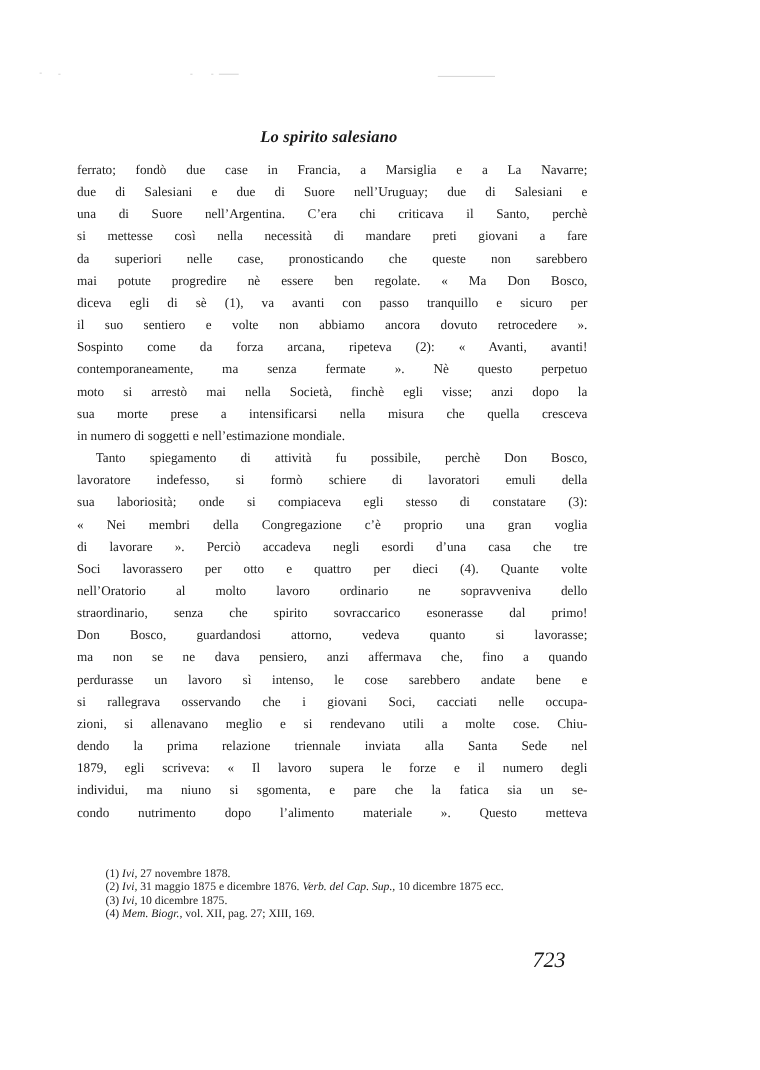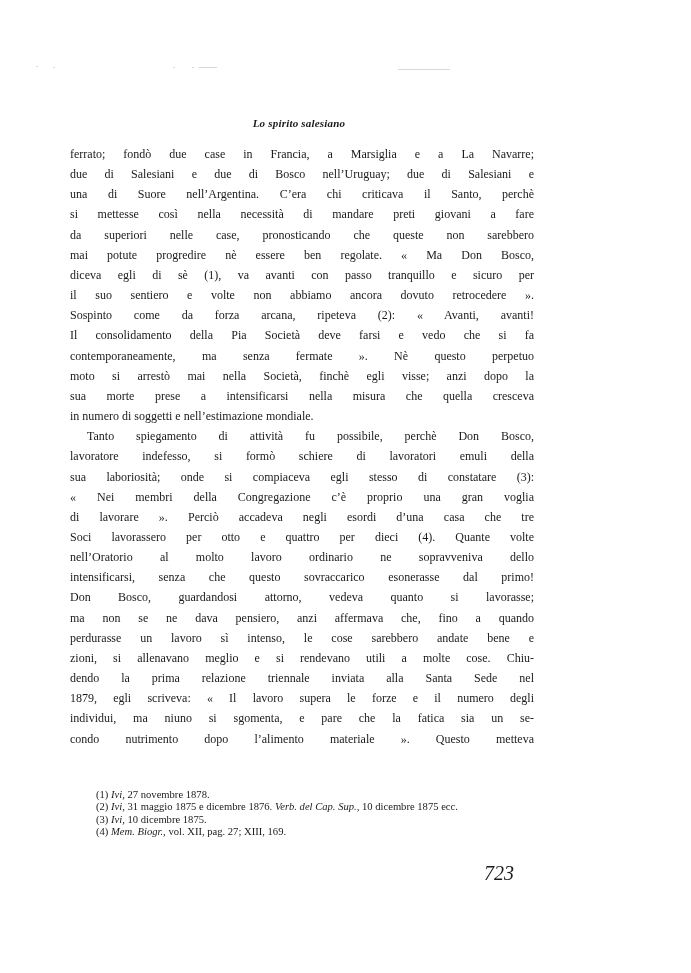--- a/index.html
+++ b/index.html
@@ -1,19 +1,19 @@
 <!DOCTYPE html>
 <html><head>
   <meta charset="utf-8">
   <style>
     html, body { margin: 0; padding: 0; background: #ffffff; }
     body { width: 691px; height: 973px; position: relative; overflow: hidden; font-family: "Liberation Serif", "DejaVu Serif", serif; color: #1a1a1a; }
     .scan-marks { position: absolute; top: 66px; left: 0; width: 691px; height: 4px; }
     .scan-marks span { position: absolute; top: 0; height: 1px; background: #d8d8d8; }
-    .running-head { position: absolute; top: 117px; left: 0; width: 598px; text-align: center; font-style: italic; font-weight: bold; font-size: 11px; letter-spacing: 0.2px; }
+    .running-head { position: absolute; top: 117px; left: 0; width: 598px; text-align: center; font-style: italic; font-weight: bold; font-size: 15px; letter-spacing: 0.2px; }
     .body-text { position: absolute; top: 144px; left: 70px; width: 464px; }
     .line { height: 20.17px; line-height: 20.17px; font-size: 12px; text-align: justify; text-align-last: justify; white-space: nowrap; overflow: visible; }
     .line.last { text-align-last: left; }
     .line.indent { padding-left: 17px; }
     .footnotes { position: absolute; top: 789px; left: 96px; width: 440px; }
     .fn { height: 12.4px; line-height: 12.4px; font-size: 10.6px; white-space: nowrap; }
     .fn i { font-style: italic; margin-top: 16px; }
     .page-number { position: absolute; top: 862px; left: 484px; font-size: 20px; font-style: italic; }
   </style>
 </head>
@@ -25,44 +25,44 @@
   <span style="left:173px;width:2px;top:1px;"></span>
   <span style="left:192px;width:2px;top:1px;"></span>
   <span style="left:199px;width:18px;top:1px;"></span>
   <span style="left:398px;width:52px;top:3px;"></span>
 </div>
 
 <div class="running-head">Lo spirito salesiano</div>
 
 <div class="body-text">
   <div class="line">ferrato; fondò due case in Francia, a Marsiglia e a La Navarre;</div>
-  <div class="line">due di Salesiani e due di Bosco nell’Uruguay; due di Salesiani e</div>
+  <div class="line">due di Salesiani e due di Suore nell’Uruguay; due di Salesiani e</div>
   <div class="line">una di Suore nell’Argentina. C’era chi criticava il Santo, perchè</div>
   <div class="line">si mettesse così nella necessità di mandare preti giovani a fare</div>
   <div class="line">da superiori nelle case, pronosticando che queste non sarebbero</div>
   <div class="line">mai potute progredire nè essere ben regolate. « Ma Don Bosco,</div>
   <div class="line">diceva egli di sè (1), va avanti con passo tranquillo e sicuro per</div>
   <div class="line">il suo sentiero e volte non abbiamo ancora dovuto retrocedere ».</div>
   <div class="line">Sospinto come da forza arcana, ripeteva (2): « Avanti, avanti!</div>
-  <div class="line">Il consolidamento della Pia Società deve farsi e vedo che si fa</div>
   <div class="line">contemporaneamente, ma senza fermate ». Nè questo perpetuo</div>
   <div class="line">moto si arrestò mai nella Società, finchè egli visse; anzi dopo la</div>
   <div class="line">sua morte prese a intensificarsi nella misura che quella cresceva</div>
   <div class="line last">in numero di soggetti e nell’estimazione mondiale.</div>
   <div class="line indent">Tanto spiegamento di attività fu possibile, perchè Don Bosco,</div>
   <div class="line">lavoratore indefesso, si formò schiere di lavoratori emuli della</div>
   <div class="line">sua laboriosità; onde si compiaceva egli stesso di constatare (3):</div>
   <div class="line">« Nei membri della Congregazione c’è proprio una gran voglia</div>
   <div class="line">di lavorare ». Perciò accadeva negli esordi d’una casa che tre</div>
   <div class="line">Soci lavorassero per otto e quattro per dieci (4). Quante volte</div>
   <div class="line">nell’Oratorio al molto lavoro ordinario ne sopravveniva dello</div>
-  <div class="line">intensificarsi, senza che questo sovraccarico esonerasse dal primo!</div>
+  <div class="line">straordinario, senza che spirito sovraccarico esonerasse dal primo!</div>
   <div class="line">Don Bosco, guardandosi attorno, vedeva quanto si lavorasse;</div>
   <div class="line">ma non se ne dava pensiero, anzi affermava che, fino a quando</div>
   <div class="line">perdurasse un lavoro sì intenso, le cose sarebbero andate bene e</div>
+  <div class="line">si rallegrava osservando che i giovani Soci, cacciati nelle occupa-</div>
   <div class="line">zioni, si allenavano meglio e si rendevano utili a molte cose. Chiu-</div>
   <div class="line">dendo la prima relazione triennale inviata alla Santa Sede nel</div>
   <div class="line">1879, egli scriveva: « Il lavoro supera le forze e il numero degli</div>
   <div class="line">individui, ma niuno si sgomenta, e pare che la fatica sia un se-</div>
   <div class="line">condo nutrimento dopo l’alimento materiale ». Questo metteva</div>
 </div>
 
 <div class="footnotes">
   <div class="fn">
     <span>(1)</span>

